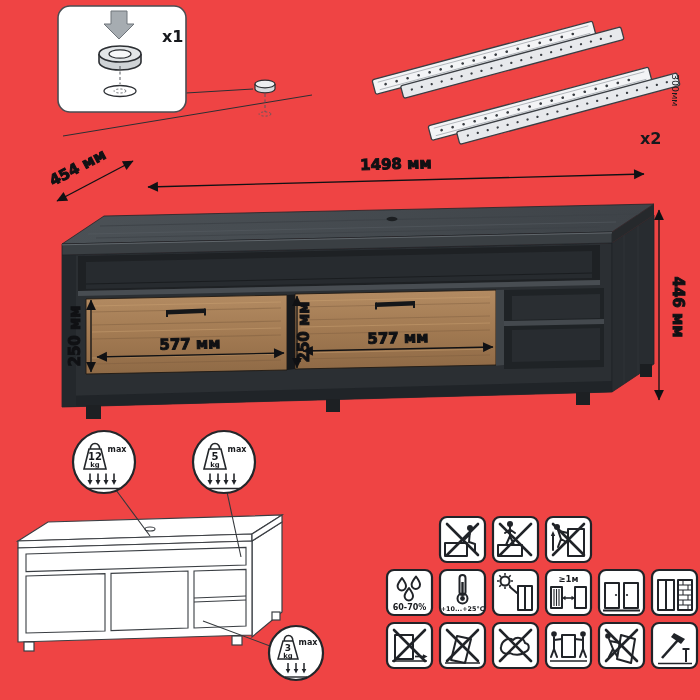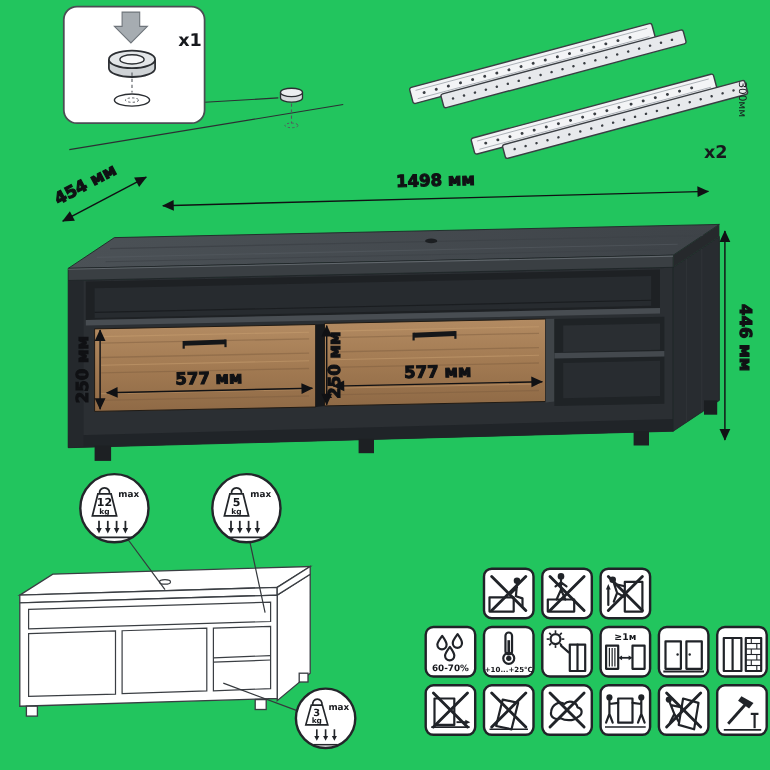--- a/index.html
+++ b/index.html
@@ -1,16 +1,16 @@
 <!DOCTYPE html>
 <html><head>
 <meta charset="utf-8">
 <style>
   html,body{margin:0;padding:0;background:#ffffff;}
-  .page{position:relative;width:700px;height:700px;background:#22c55e;overflow:hidden;}
+  .page{position:relative;width:700px;height:700px;background:#ef4444;overflow:hidden;}
   svg{display:block;}
   .dimtxt{font:bold 15px "DejaVu Sans",sans-serif;fill:#101114;}
   .cnt{font:600 16px "DejaVu Sans",sans-serif;fill:#17191d;}
   .side{font:500 9.5px "DejaVu Sans",sans-serif;fill:#17191d;}
   .bnum{font:bold 10px "DejaVu Sans",sans-serif;fill:#17191d;}
   .bnum3{font:bold 9px "DejaVu Sans",sans-serif;fill:#17191d;}
   .bunit{font:bold 6.8px "DejaVu Sans",sans-serif;fill:#17191d;}
   .bmax{font:600 8px "DejaVu Sans",sans-serif;fill:#17191d;}
   .it8{font:bold 8px "DejaVu Sans",sans-serif;fill:#17191d;}
   .it64{font:bold 6.4px "DejaVu Sans",sans-serif;fill:#17191d;}

